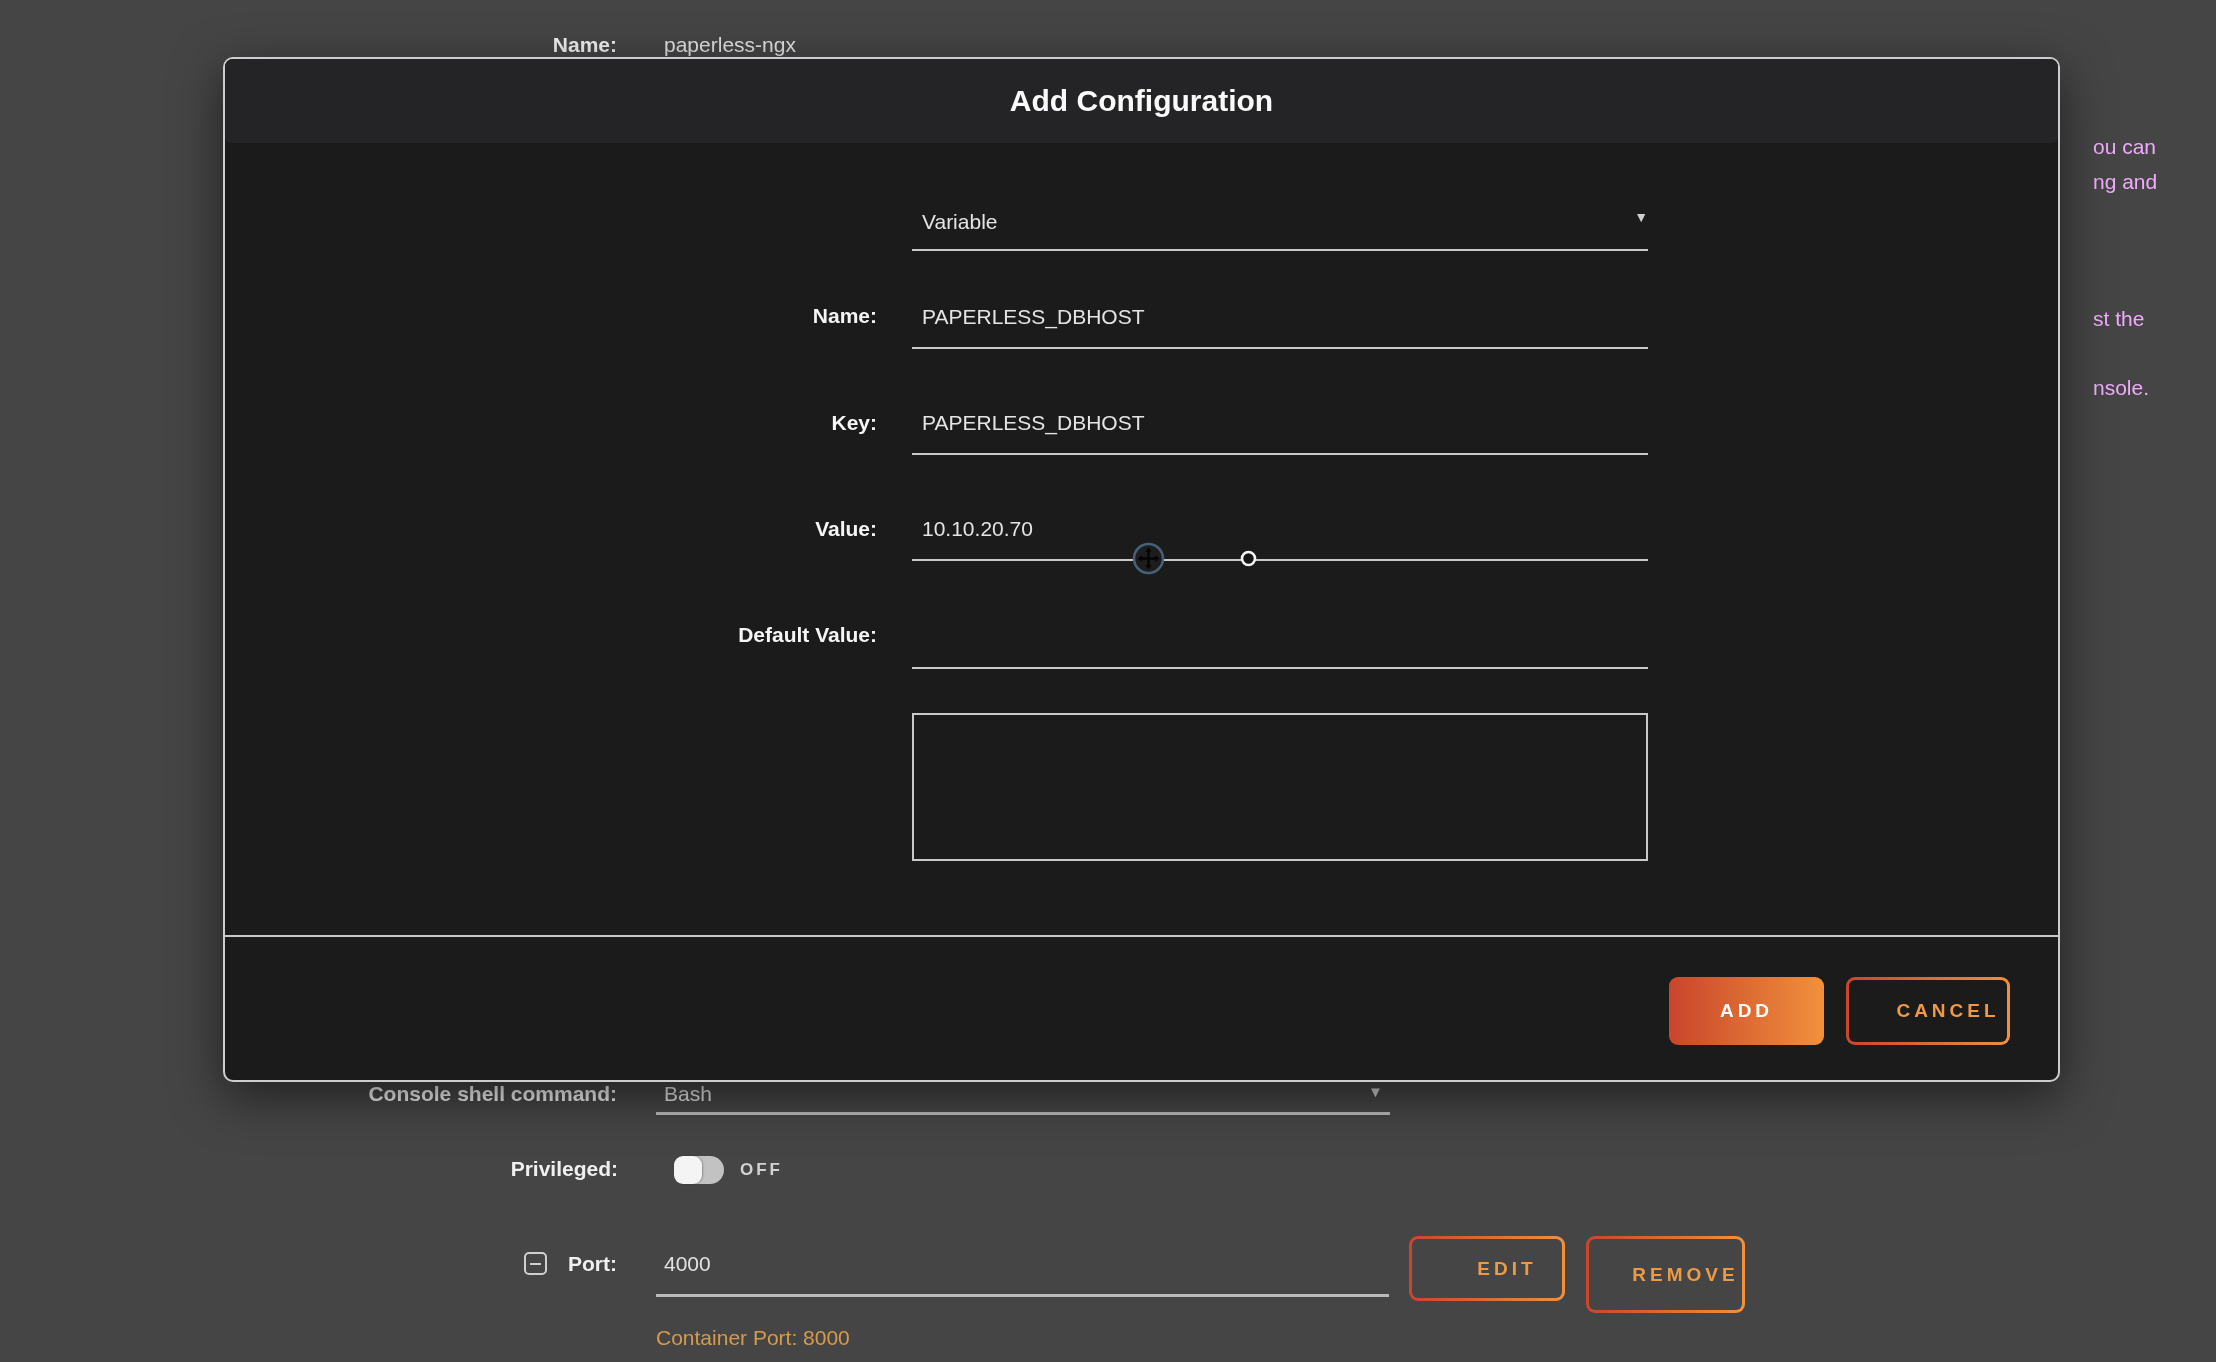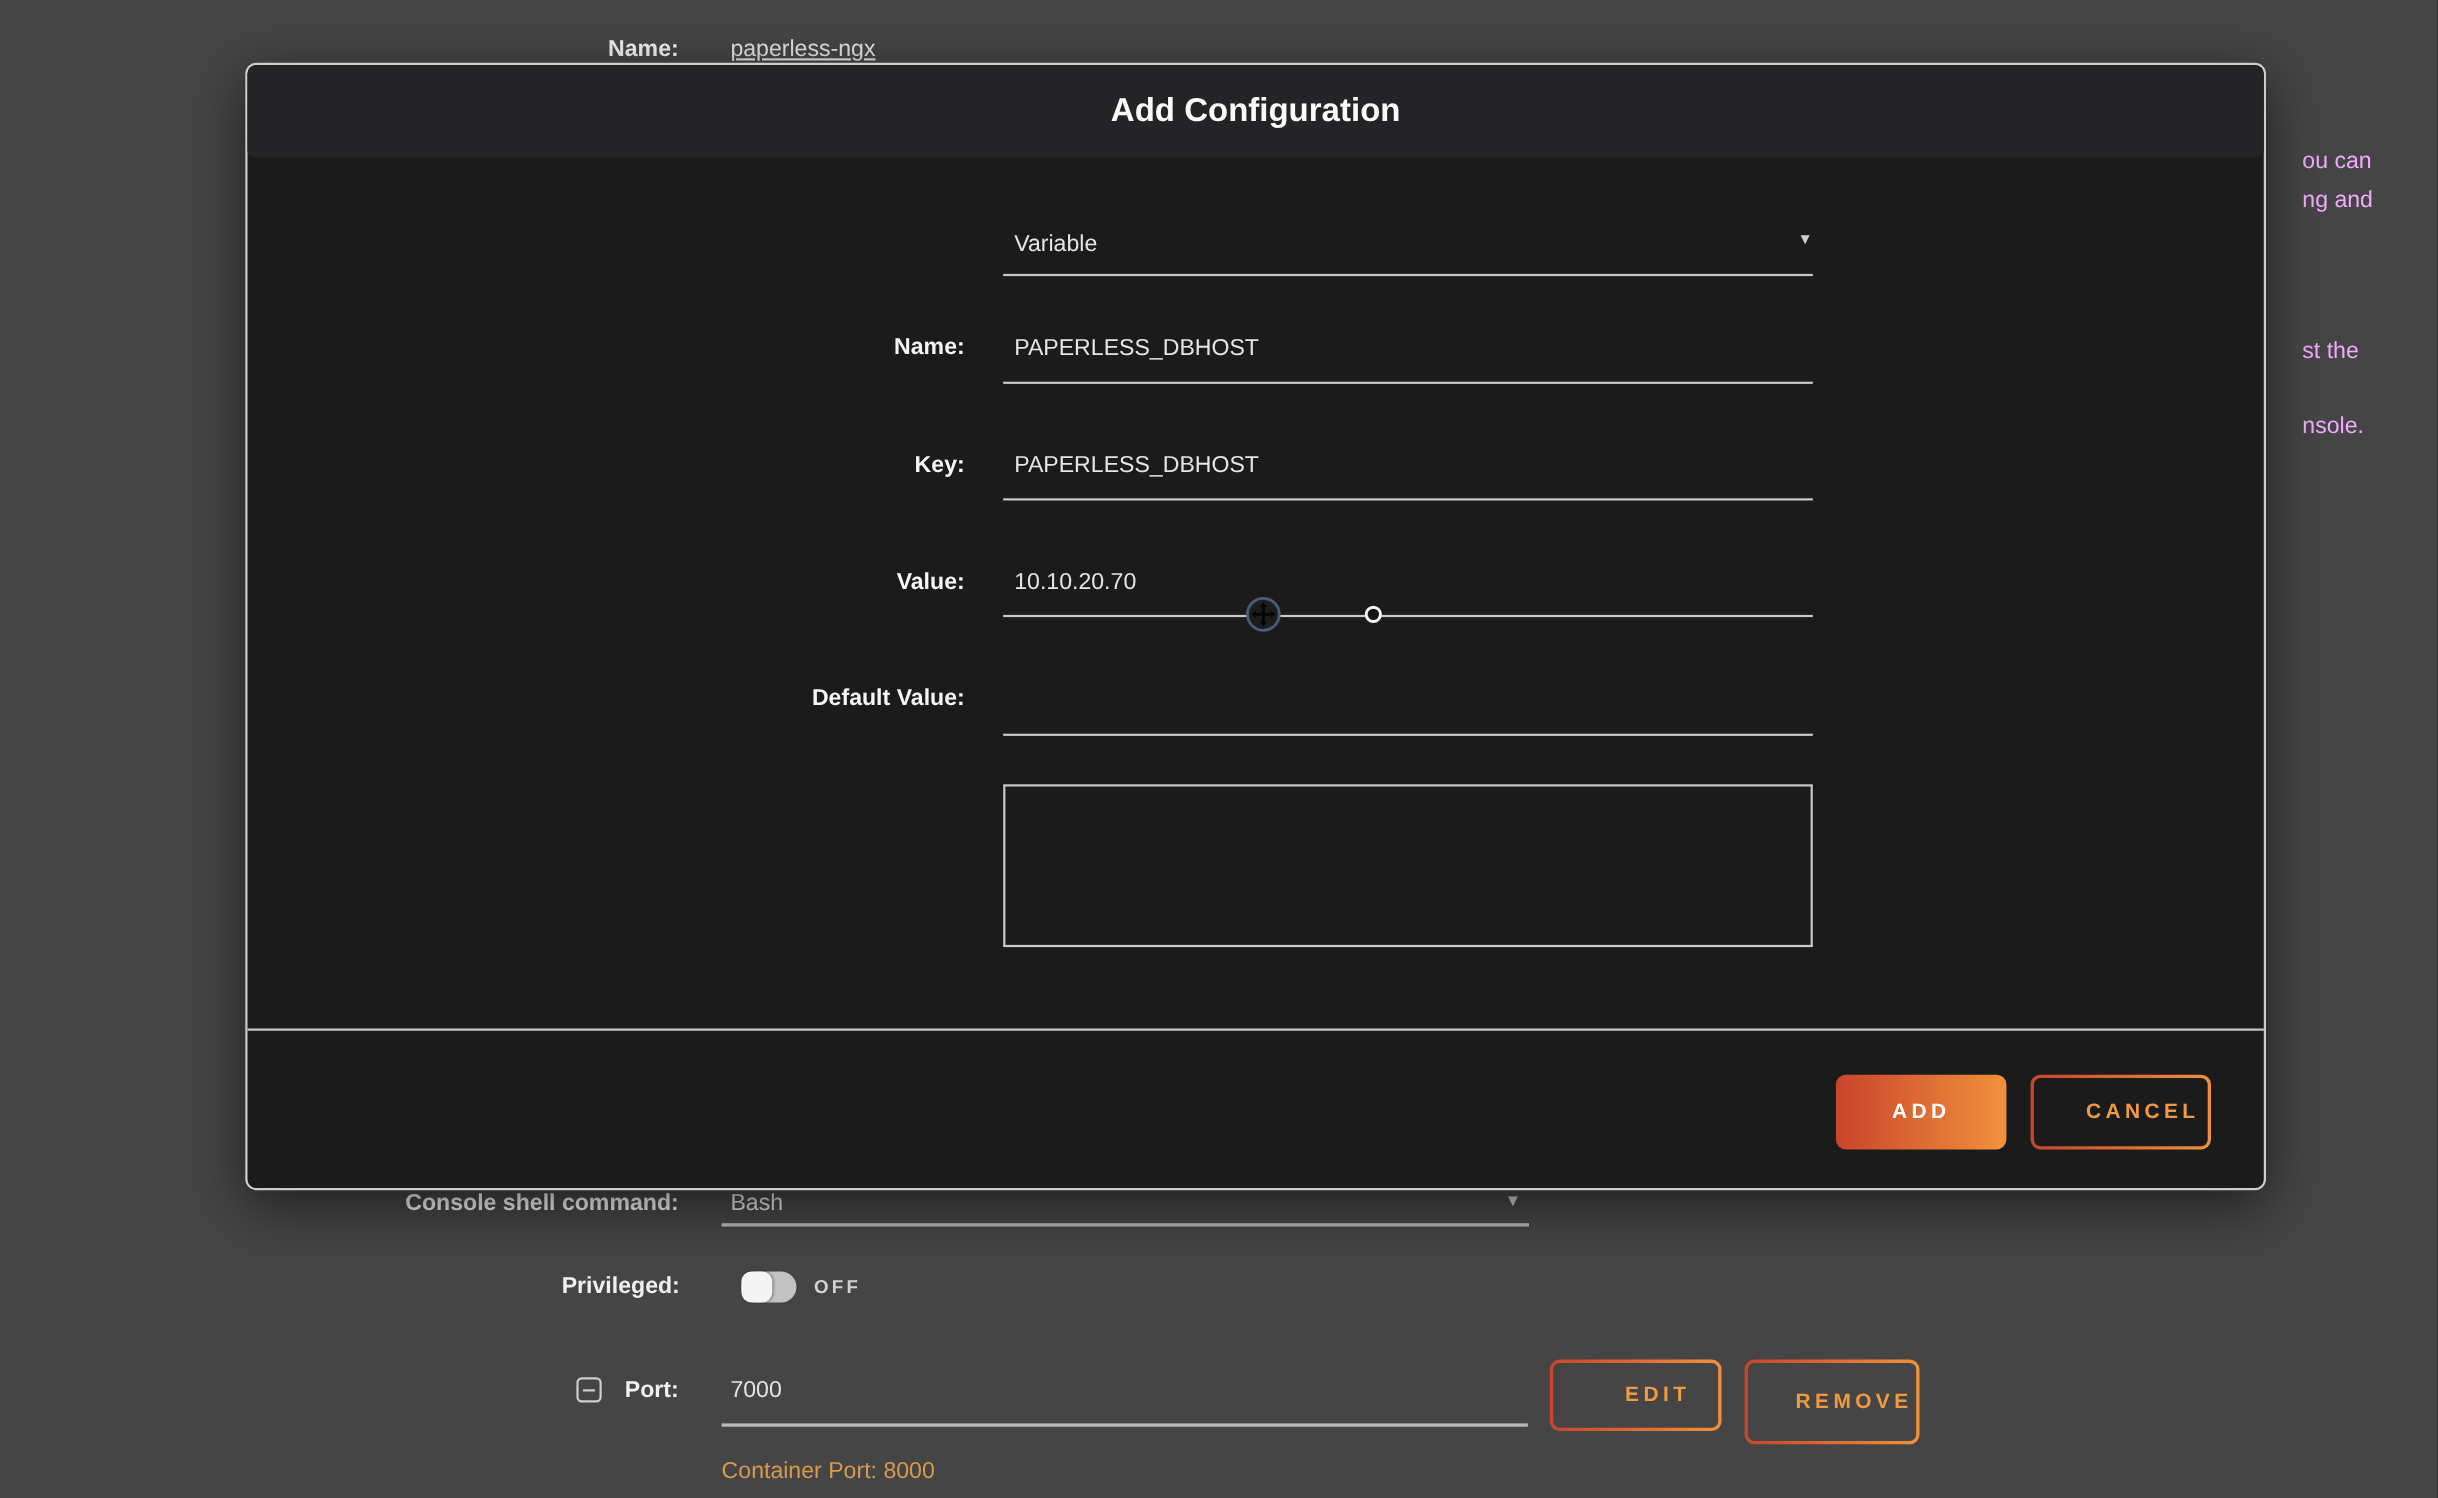--- a/index.html
+++ b/index.html
@@ -215,41 +215,41 @@
   .edit-btn   { left: 1409px; top: 1236px; width: 156px; height: 65px; }
   .remove-btn { left: 1586px; top: 1236px; width: 159px; height: 77px; }
 
   
   .cursor-overlay { position: absolute; z-index: 20; }
 </style>
 </head>
 <body>
 
 <div class="bg-label" style="left:400px; top:32px; width:217px;">Name:</div>
-<div class="bg-value" style="left:664px; top:32px;text-decoration:underline;">paperless-ngx</div>
+<div class="bg-value" style="left:664px; top:32px;">paperless-ngx</div>
 
 <div class="blue-frag" style="top:133px;">ou can</div>
 <div class="blue-frag" style="top:168px;">ng and</div>
 <div class="blue-frag" style="top:305px;">st the</div>
 <div class="blue-frag" style="top:374px;">nsole.</div>
 
 <div class="bg-label" style="left:300px; top:1081px; width:317px;">Console shell command:</div>
 <div class="bg-value" style="left:664px; top:1081px;">Bash</div>
 <span class="bg-dd-arrow" style="left:1368px; top:1079px;">▼</span>
 <div class="bg-underline" style="left:656px; top:1112px; width:734px;"></div>
 
 <div class="bg-label" style="left:300px; top:1156px; width:318px;">Privileged:</div>
 <div class="toggle">
   <div class="knob"></div>
 </div>
 <div class="toggle-state">OFF</div>
 
 <span class="collapse-icon"></span>
 <div class="bg-label" style="left:300px; top:1251px; width:317px;">Port:</div>
-<div class="bg-value" style="left:664px; top:1251px;">7000</div>
+<div class="bg-value" style="left:664px; top:1251px;">4000</div>
 <div class="bg-underline" style="left:656px; top:1294px; width:733px;"></div>
 
 <div class="grad-border-btn on-page edit-btn">
   <div class="inner">EDIT</div>
 </div>
 <div class="grad-border-btn on-page remove-btn">
   <div class="inner">REMOVE</div>
 </div>
 
 <div class="orange-note" style="left:656px; top:1325px;">Container Port: 8000</div>

